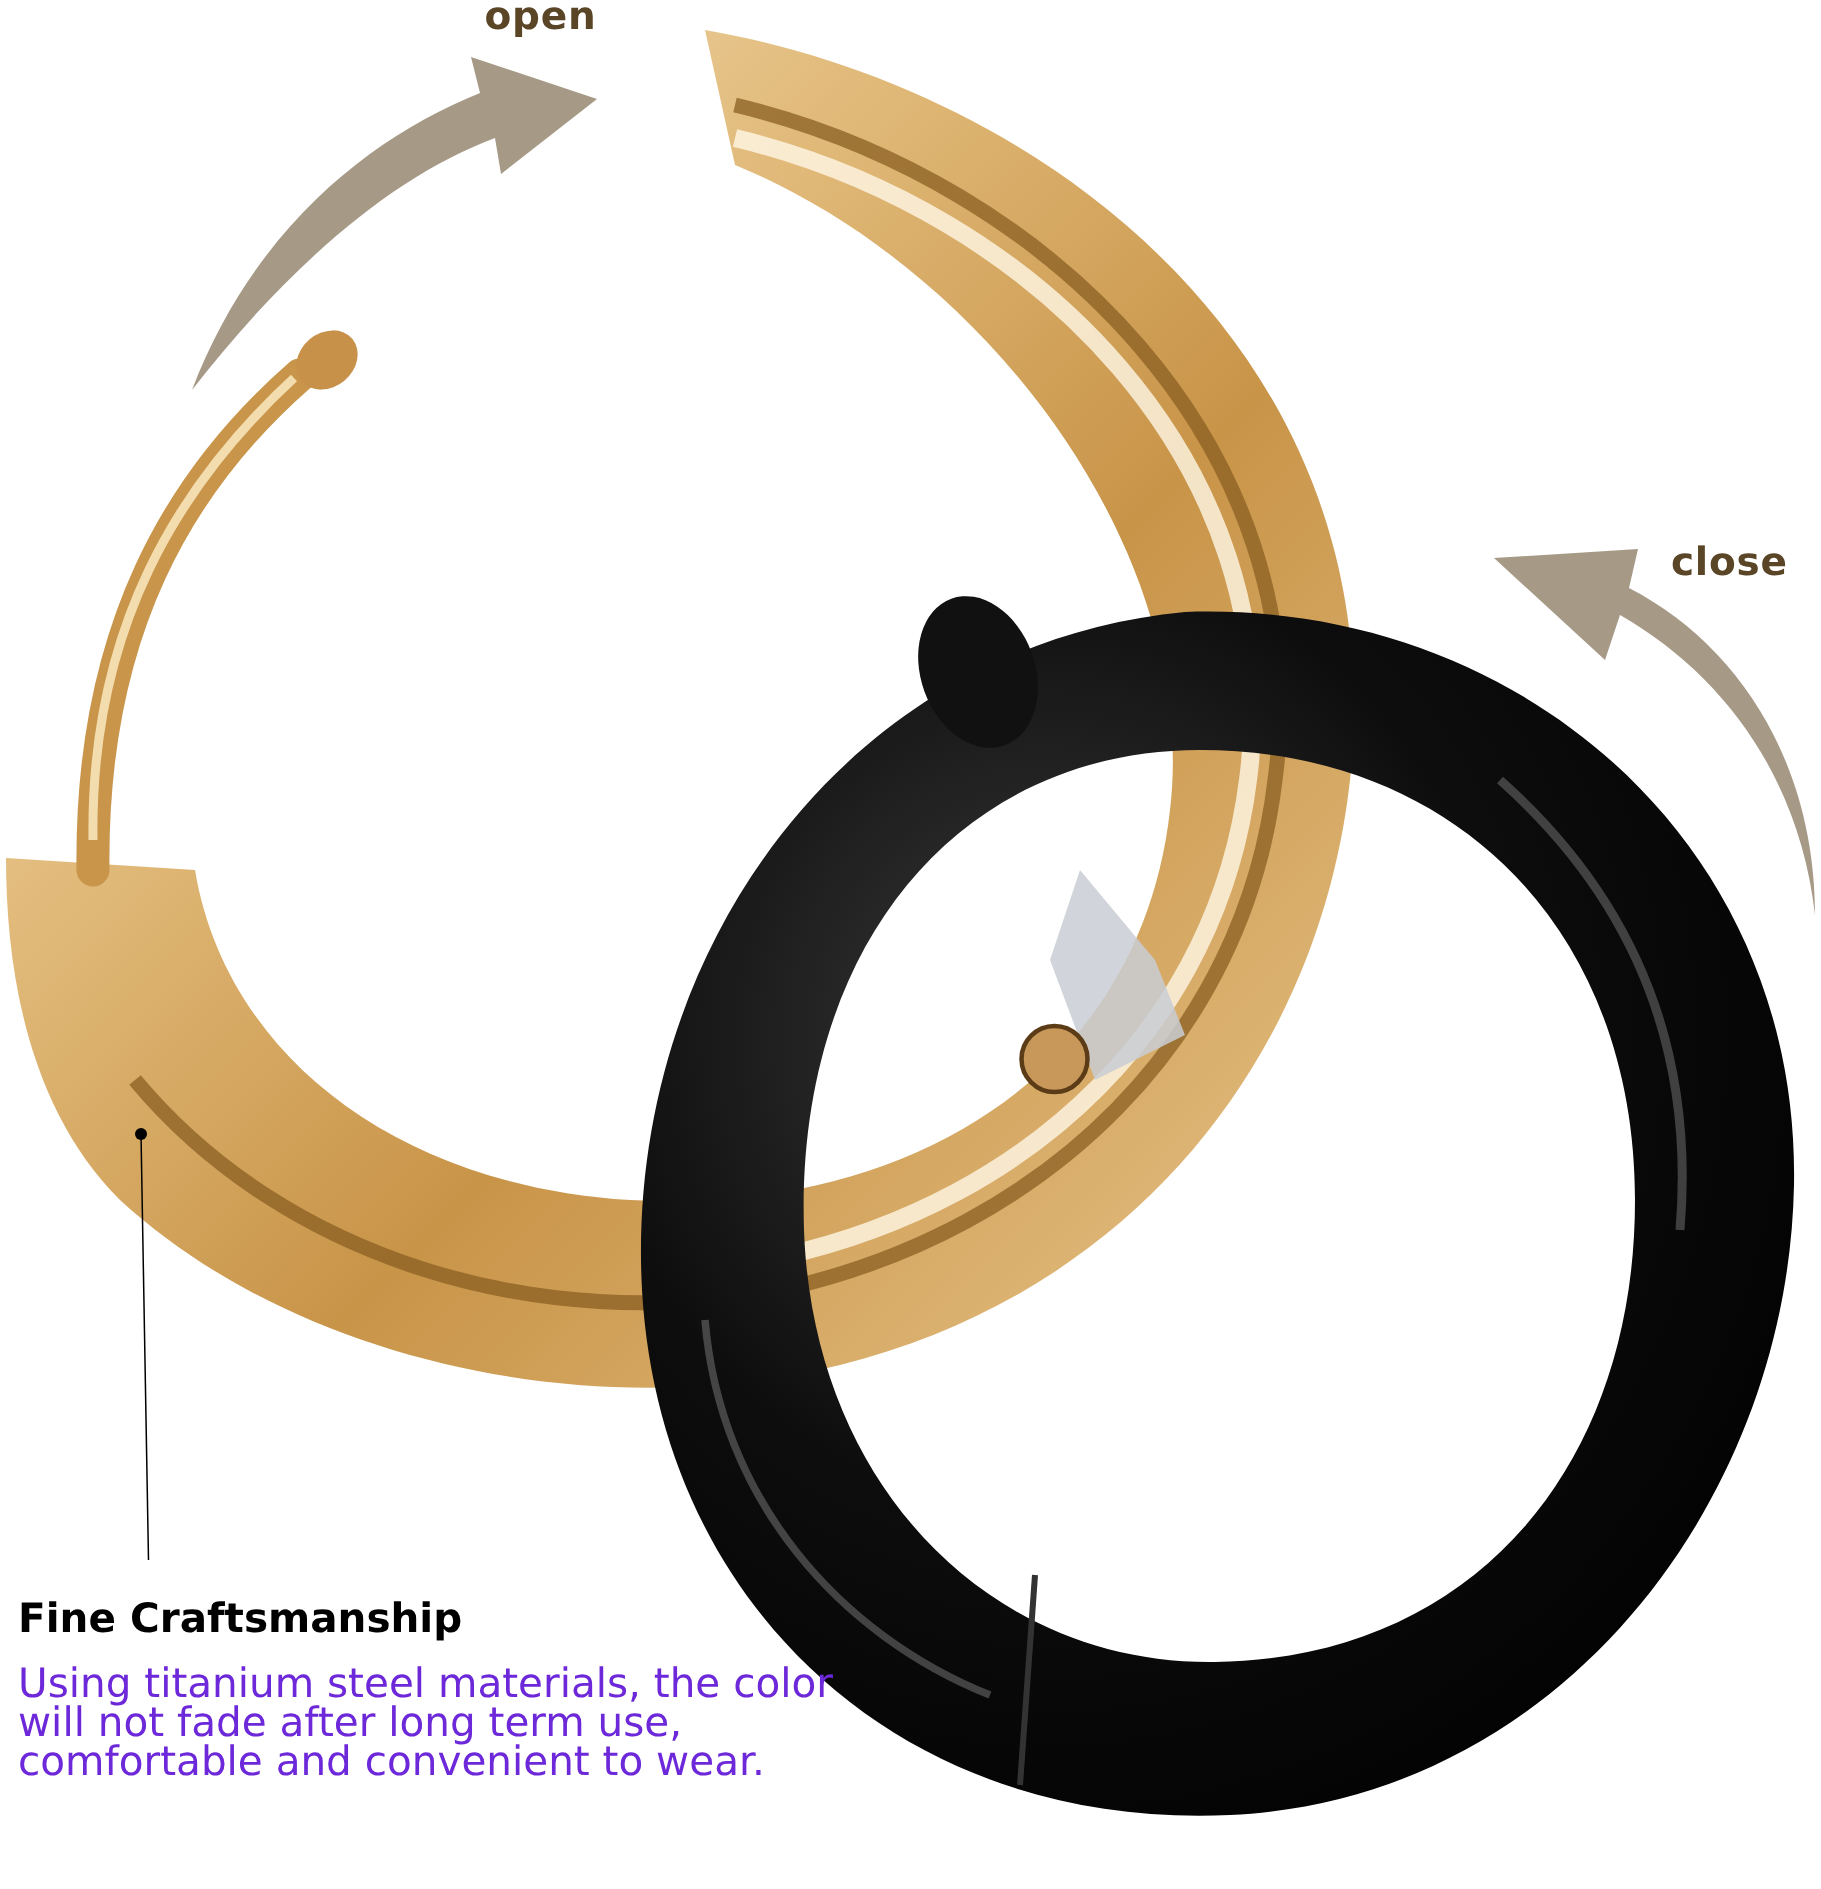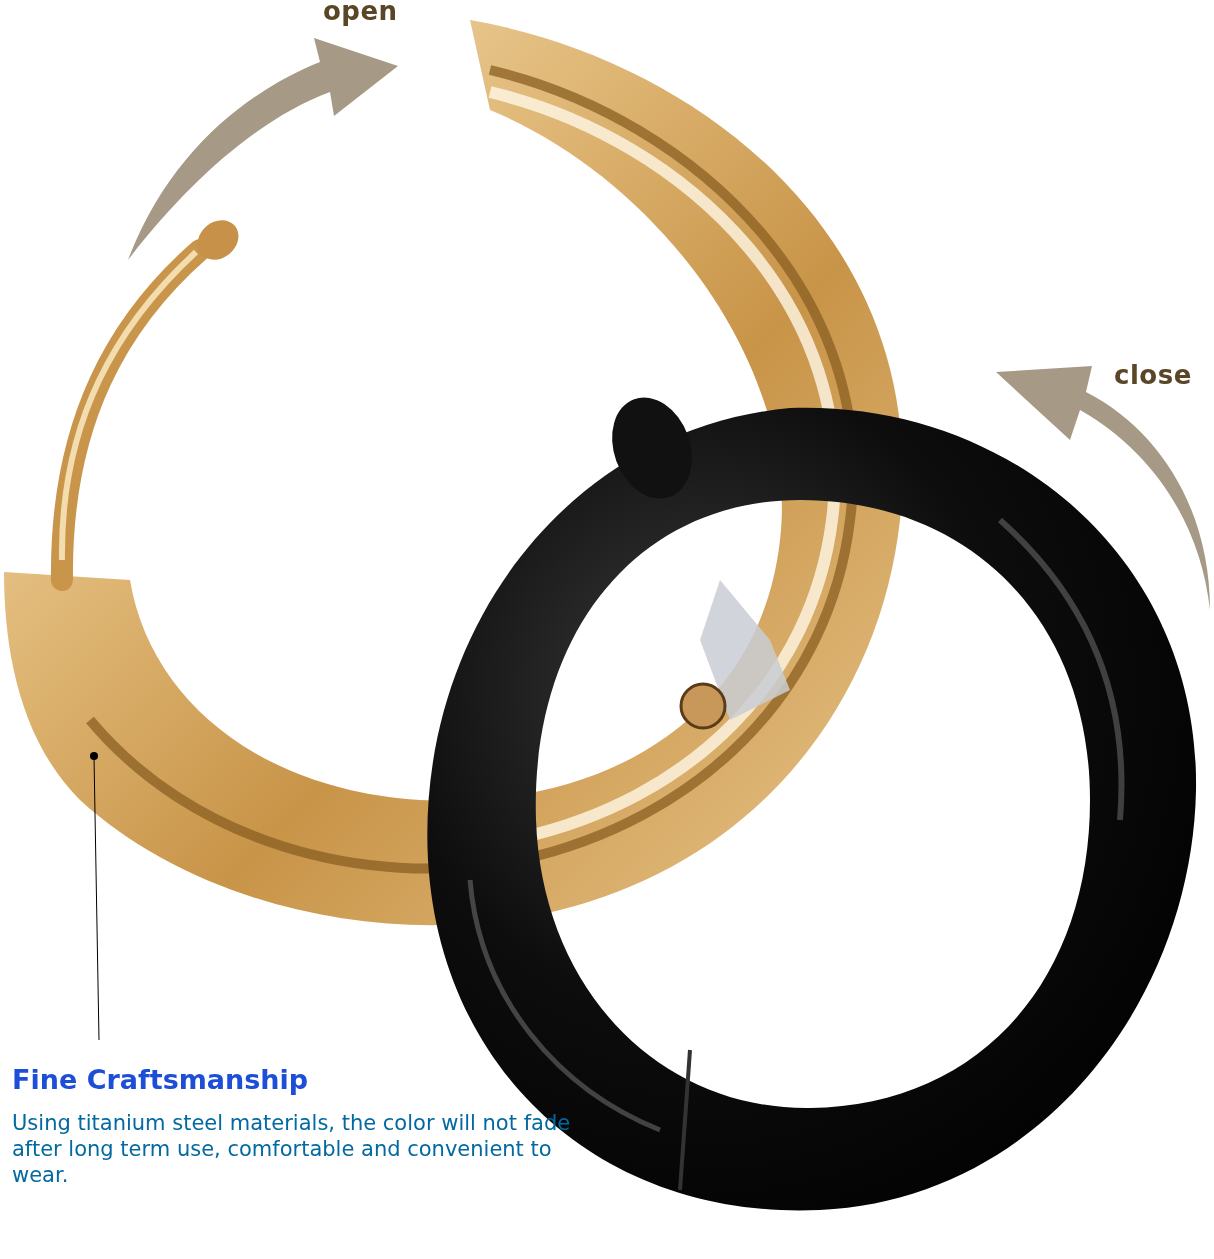--- a/index.html
+++ b/index.html
@@ -1,22 +1,22 @@
 <!DOCTYPE html>
 <html><head>
 <meta charset="utf-8">
 <style>
   html, body { margin:0; padding:0; background:#ffffff; }
   body { width:1214px; height:1259px; position:relative; overflow:hidden; font-family:"DejaVu Sans", sans-serif; }
   #art { position:absolute; left:0; top:0; width:1214px; height:1259px; }
   .lbl { position:absolute; font-family:"DejaVu Sans", sans-serif; font-weight:bold; color:#5a4526; font-size:26px; letter-spacing:0.5px; }
   #open-label { left:323px; top:-4px; }
   #close-label { left:1114px; top:360px; }
-  #feature-title { position:absolute; left:12px; top:1064px; font-family:"DejaVu Sans", sans-serif; font-weight:bold; font-size:27px; color:#1d4ed8; margin:0; }
-  #feature-desc { position:absolute; left:12px; top:1110px; width:580px; font-family:"DejaVu Sans", sans-serif; font-size:21px; line-height:26px; color:#0369a1; margin:0; }
+  #feature-title { position:absolute; left:12px; top:1064px; font-family:"DejaVu Sans", sans-serif; font-weight:bold; font-size:27px; color:#000000; margin:0; }
+  #feature-desc { position:absolute; left:12px; top:1110px; width:580px; font-family:"DejaVu Sans", sans-serif; font-size:27px; line-height:26px; color:#6d28d9; margin:0; }
 </style>
 </head>
 <body>
 
 <svg id="art" viewBox="0 0 1214 1259" xmlns="http://www.w3.org/2000/svg">
   <defs>
     <linearGradient id="goldGrad" x1="0" y1="0" x2="1" y2="1">
       <stop offset="0" stop-color="#f8e6c4"></stop>
       <stop offset="0.35" stop-color="#e0b877"></stop>
       <stop offset="0.6" stop-color="#c89448"></stop>

